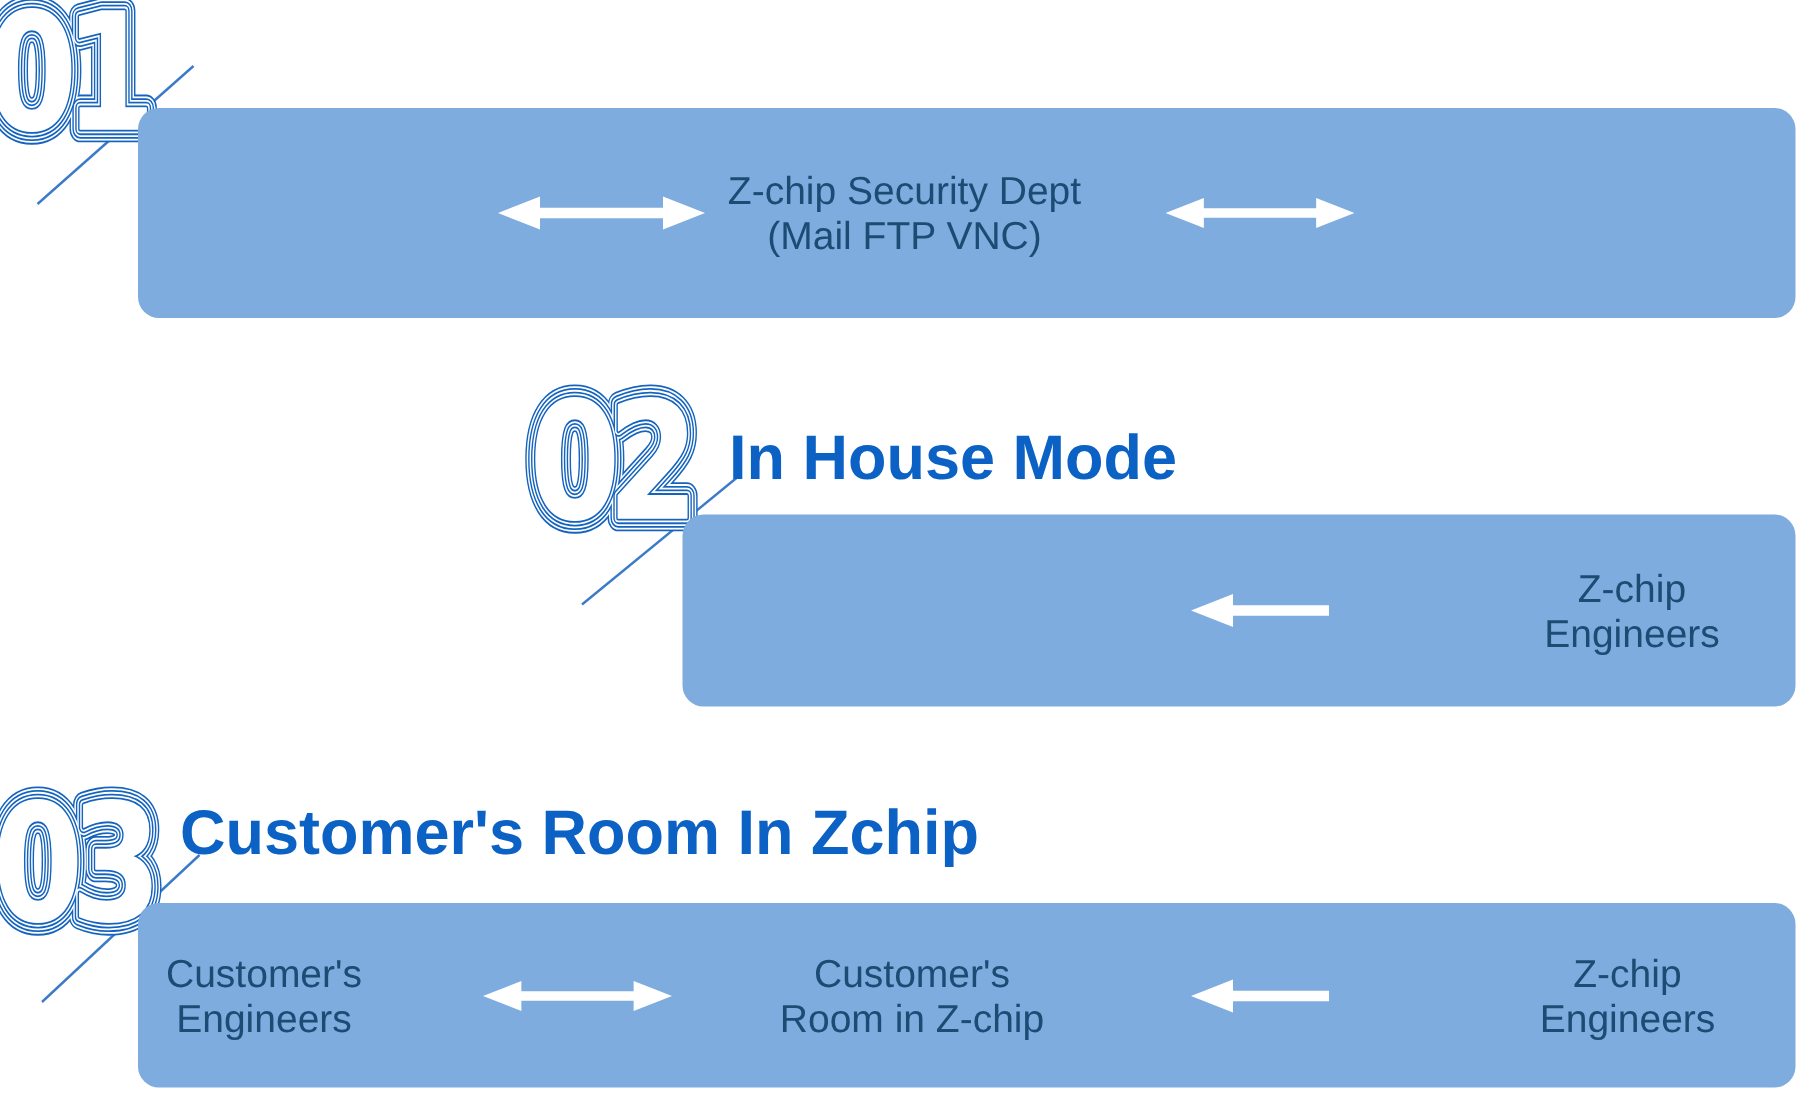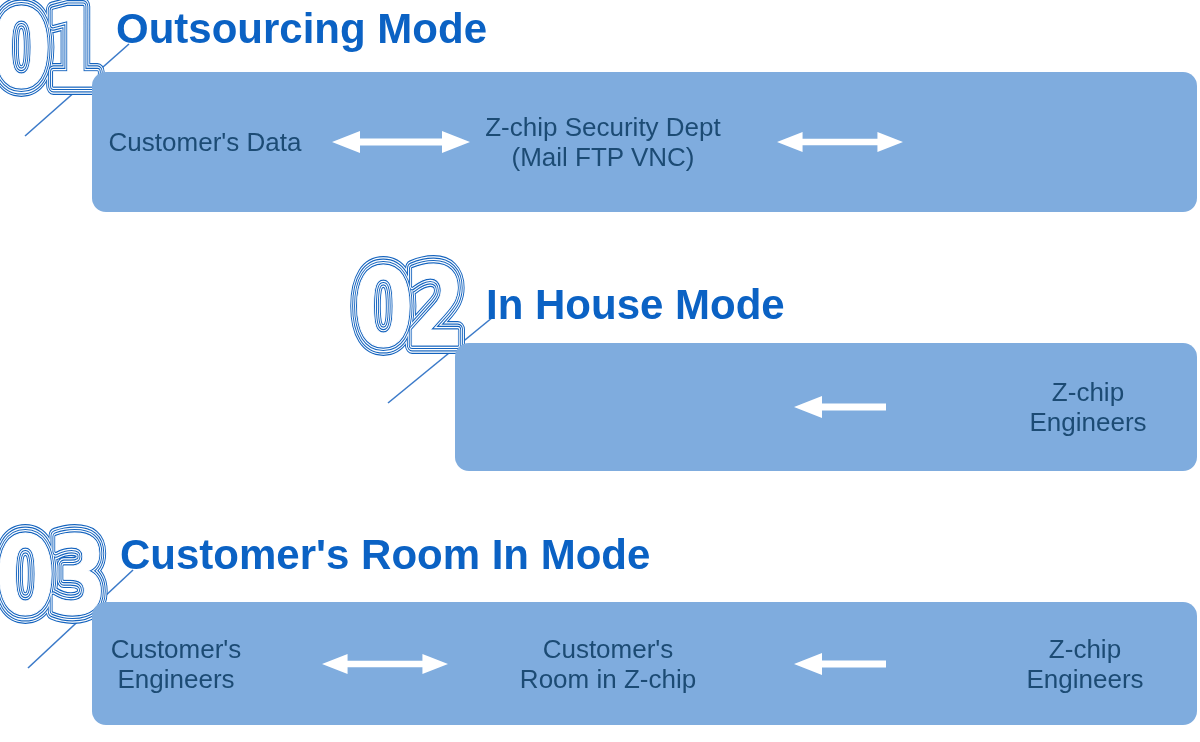--- a/index.html
+++ b/index.html
@@ -69,24 +69,22 @@
       <use href="#num0" class="s1"></use>
         <use href="#num0" class="s2"></use>
       <use href="#num0" class="s3"></use>
         <use href="#num0" class="s4"></use>
       <use href="#num0" class="s5"></use>
         <use href="#num0" class="s6"></use>
       <use href="#num0" class="s7"></use>
         <use href="#num0" class="s8"></use>
     </g>
   </svg>
-  <h1 class="title" style="left:116px;top:3px">Outsourcing Mode</h1>
 
   <div class="bar" style="left:92px;top:72px;width:1105px;height:140px">
-    <div class="node" style="left:113px">Customer's Data</div>
     <svg class="arrow" style="left:309px" width="138" height="24" viewBox="0 0 138 24" aria-hidden="true">
       <polygon points="0,12 28,1 28,8.5 110,8.5 110,1 138,12 110,23 110,15.5 28,15.5 28,23"></polygon>
     </svg>
     <div class="node" style="left:511px">Z-chip Security Dept
 (Mail FTP VNC)</div>
     <svg class="arrow" style="left:748px" width="126" height="24" viewBox="0 0 138 24" aria-hidden="true">
       <polygon points="0,12 28,1 28,8.5 110,8.5 110,1 138,12 110,23 110,15.5 28,15.5 28,23"></polygon>
     </svg>
   </div>
 
@@ -122,21 +120,21 @@
       <use href="#num2" class="s1"></use>
         <use href="#num2" class="s2"></use>
       <use href="#num2" class="s3"></use>
         <use href="#num2" class="s4"></use>
       <use href="#num2" class="s5"></use>
         <use href="#num2" class="s6"></use>
       <use href="#num2" class="s7"></use>
         <use href="#num2" class="s8"></use>
     </g>
   </svg>
-  <h1 class="title" style="left:120px;top:529px">Customer's Room In Mode</h1>
+  <h1 class="title" style="left:120px;top:529px">Customer's Room In Zchip</h1>
 
   <div class="bar" style="left:92px;top:602px;width:1105px;height:123px">
     <div class="node" style="left:84px">Customer's
 Engineers</div>
     <svg class="arrow" style="left:293px" width="126" height="24" viewBox="0 0 138 24" aria-hidden="true">
       <polygon points="0,12 28,1 28,8.5 110,8.5 110,1 138,12 110,23 110,15.5 28,15.5 28,23"></polygon>
     </svg>
     <div class="node" style="left:516px">Customer's
 Room in Z-chip</div>
     <svg class="arrow" style="left:748px" width="92" height="24" viewBox="0 0 92 24" aria-hidden="true">

